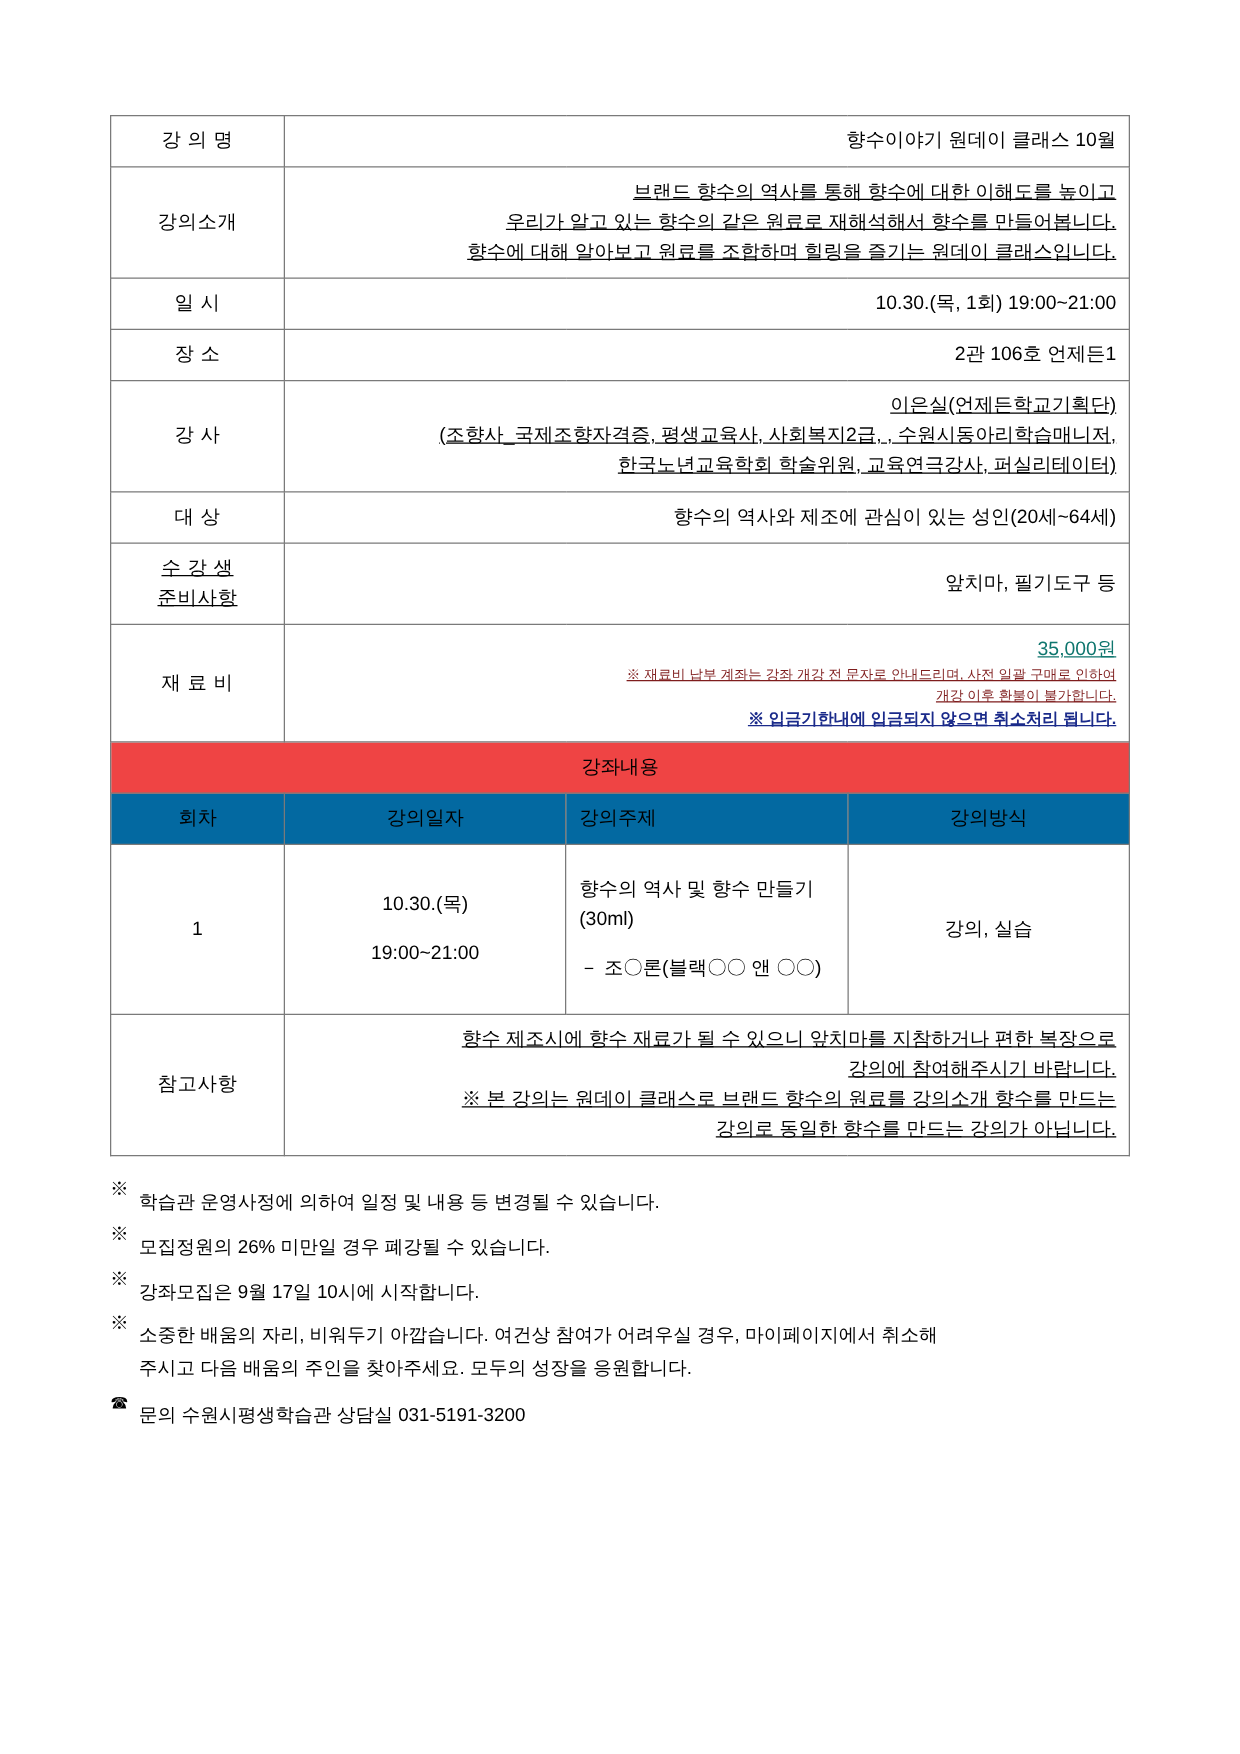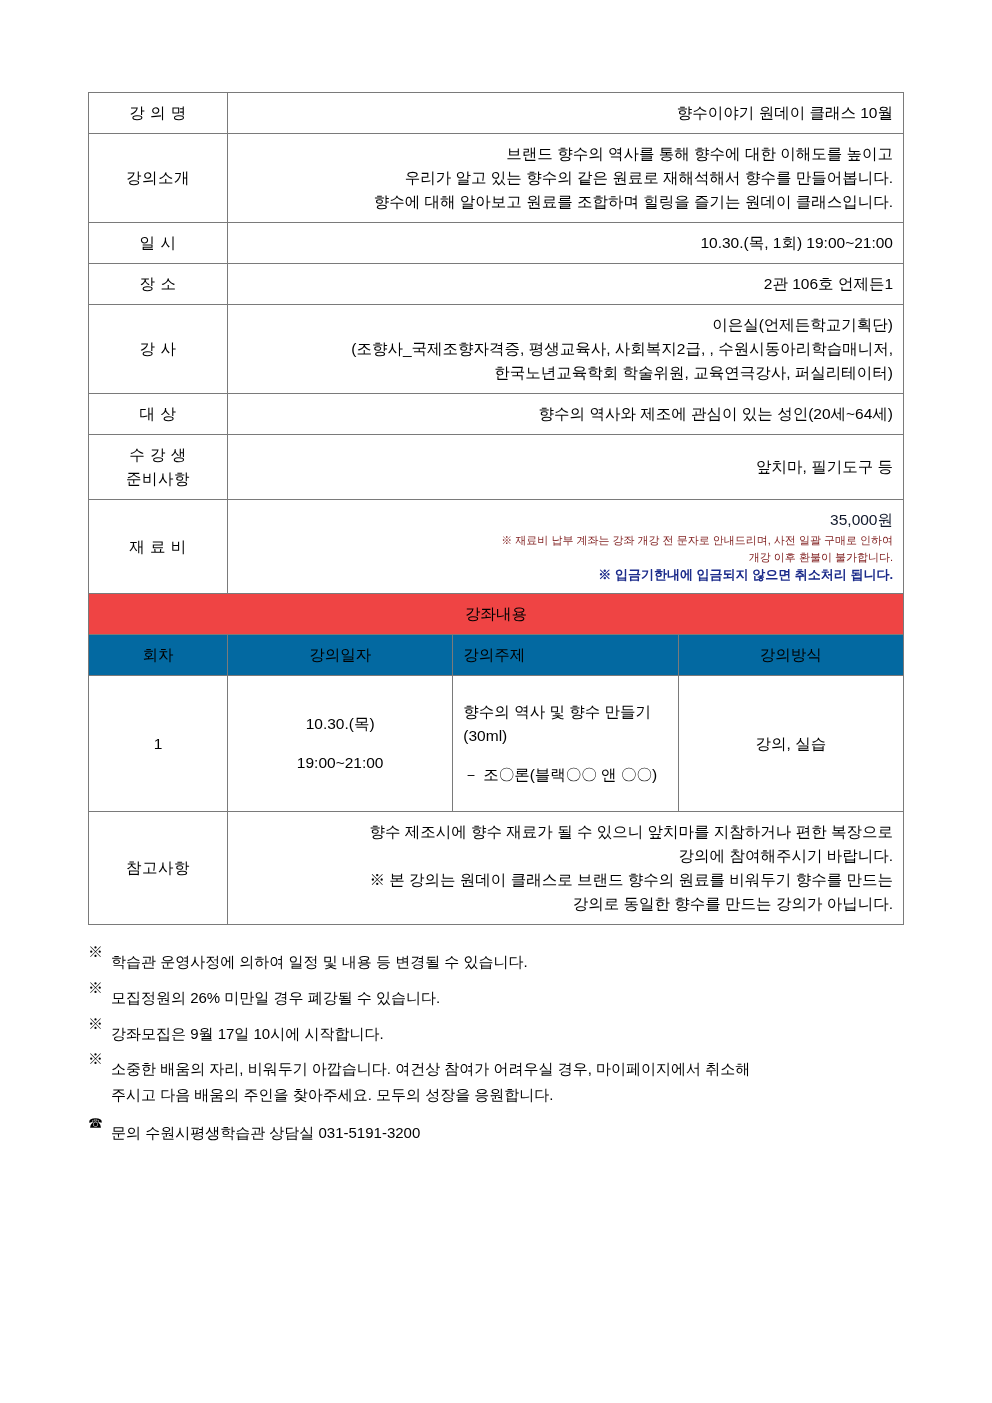--- a/index.html
+++ b/index.html
@@ -34,34 +34,36 @@
   .lbl {
     text-align: center;
     font-weight: bold;
     font-size: 15.5px;
     letter-spacing: 0.5px;
     width: 118px;
     background: #ffffff;
   }
   .lbl-2l {
     line-height: 1.35;
+    text-decoration: underline;
   }
   .val {
     text-align: right;
   }
   .val p {
     margin: 0;
+    text-decoration: underline;
   }
   .title-val {
     font-weight: bold;
     font-size: 16.5px;
   }
   .row-tall td { padding-top: 12px; padding-bottom: 12px; }
 
-  .fee-amount { color: #0f172a; }
+  .fee-amount { color: #0f766e; }
   .fee-note {
     color: #7f1d1d;
     font-size: 11px;
     line-height: 1.5;
   }
   .fee-note-indent {
     padding-left: 22px;
   }
   .fee-warn {
     color: #1a2a8a;
@@ -200,21 +202,21 @@
           <p>－ 조〇론(블랙〇〇 앤  〇〇)</p>
         </td>
         <td class="c-method">강의, 실습</td>
       </tr>
 
       <tr>
         <td class="lbl">참고사항</td>
         <td class="val ref-cell" colspan="3">
           <p>향수 제조시에 향수 재료가 될 수 있으니 앞치마를 지참하거나 편한 복장으로</p>
           <p>강의에 참여해주시기 바랍니다.</p>
-          <p>※ 본 강의는 원데이 클래스로 브랜드 향수의 원료를 비워두기 향수를 만드는</p>
+          <p>※ 본 강의는 원데이 클래스로 브랜드 향수의 원료를 강의소개 향수를 만드는</p>
           <p class="ref-indent">강의로 동일한 향수를 만드는 강의가 아닙니다.</p>
         </td>
       </tr>
 
     </tbody>
   </table>
 
   <div class="footnotes">
 
     <div class="fn">

